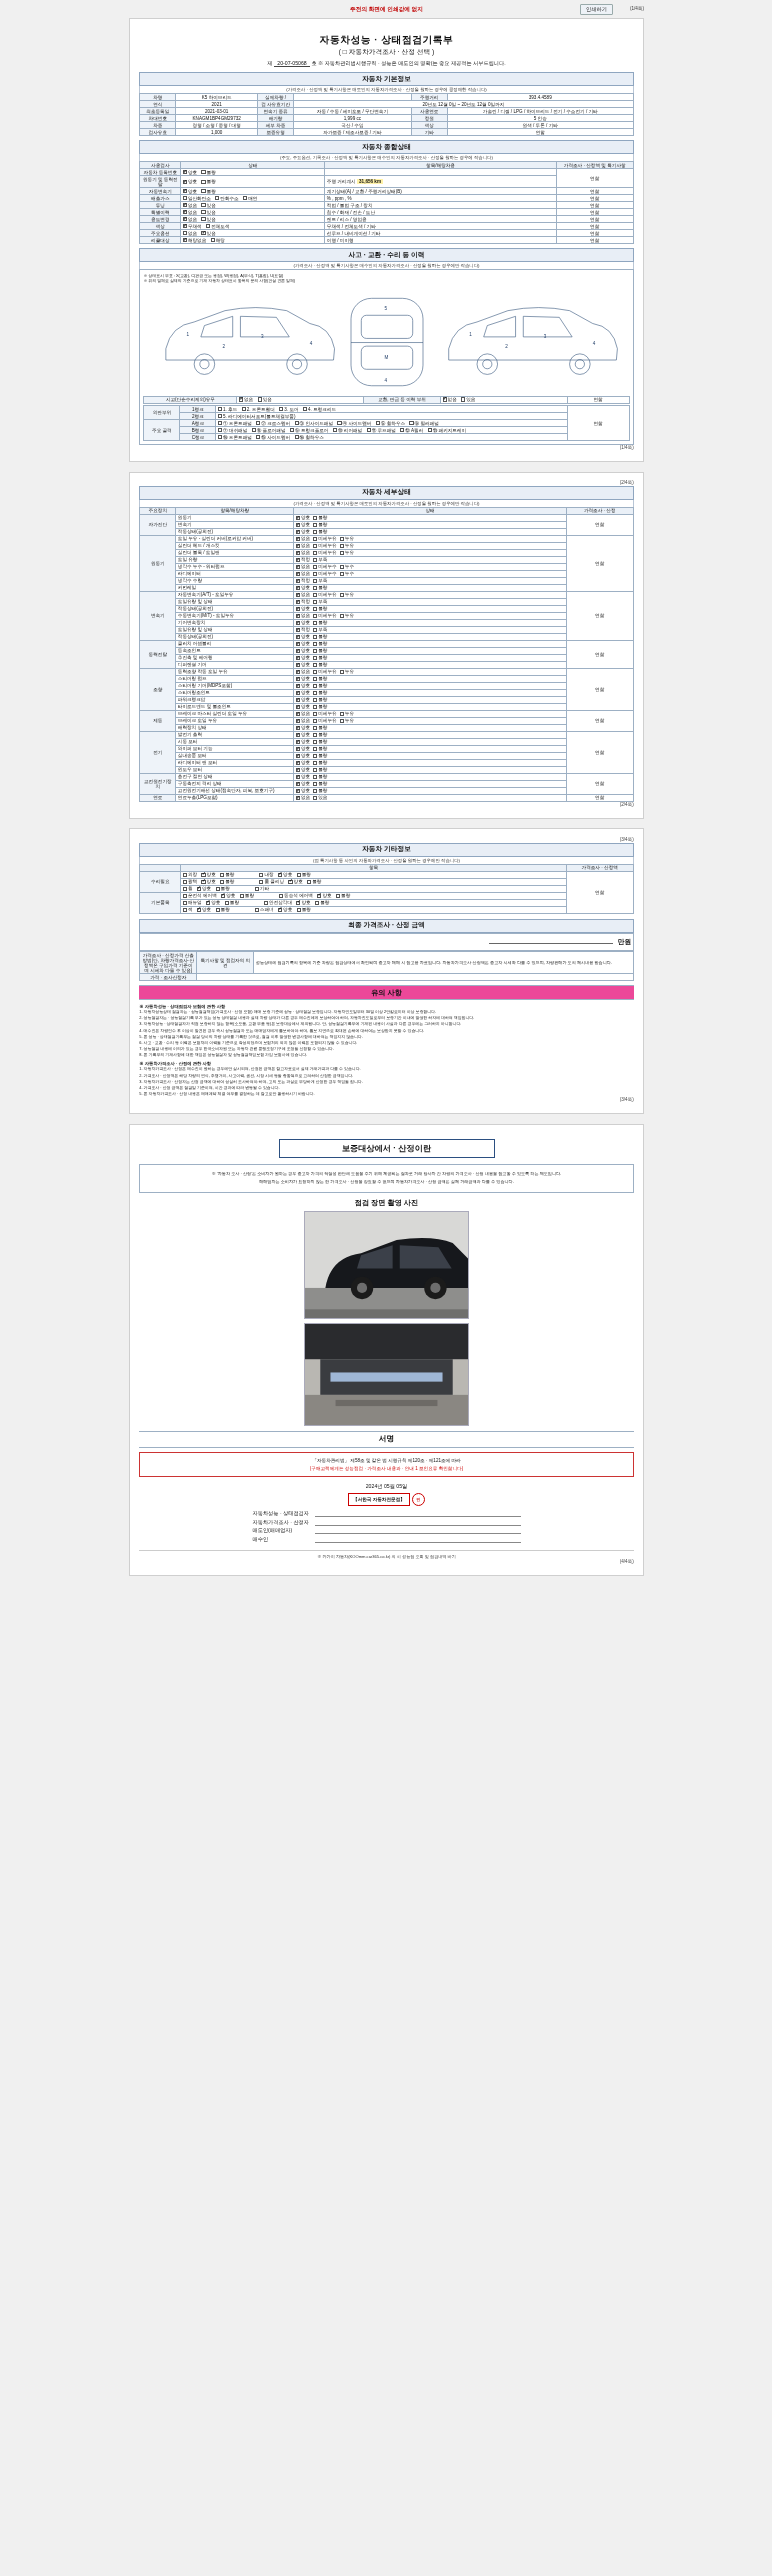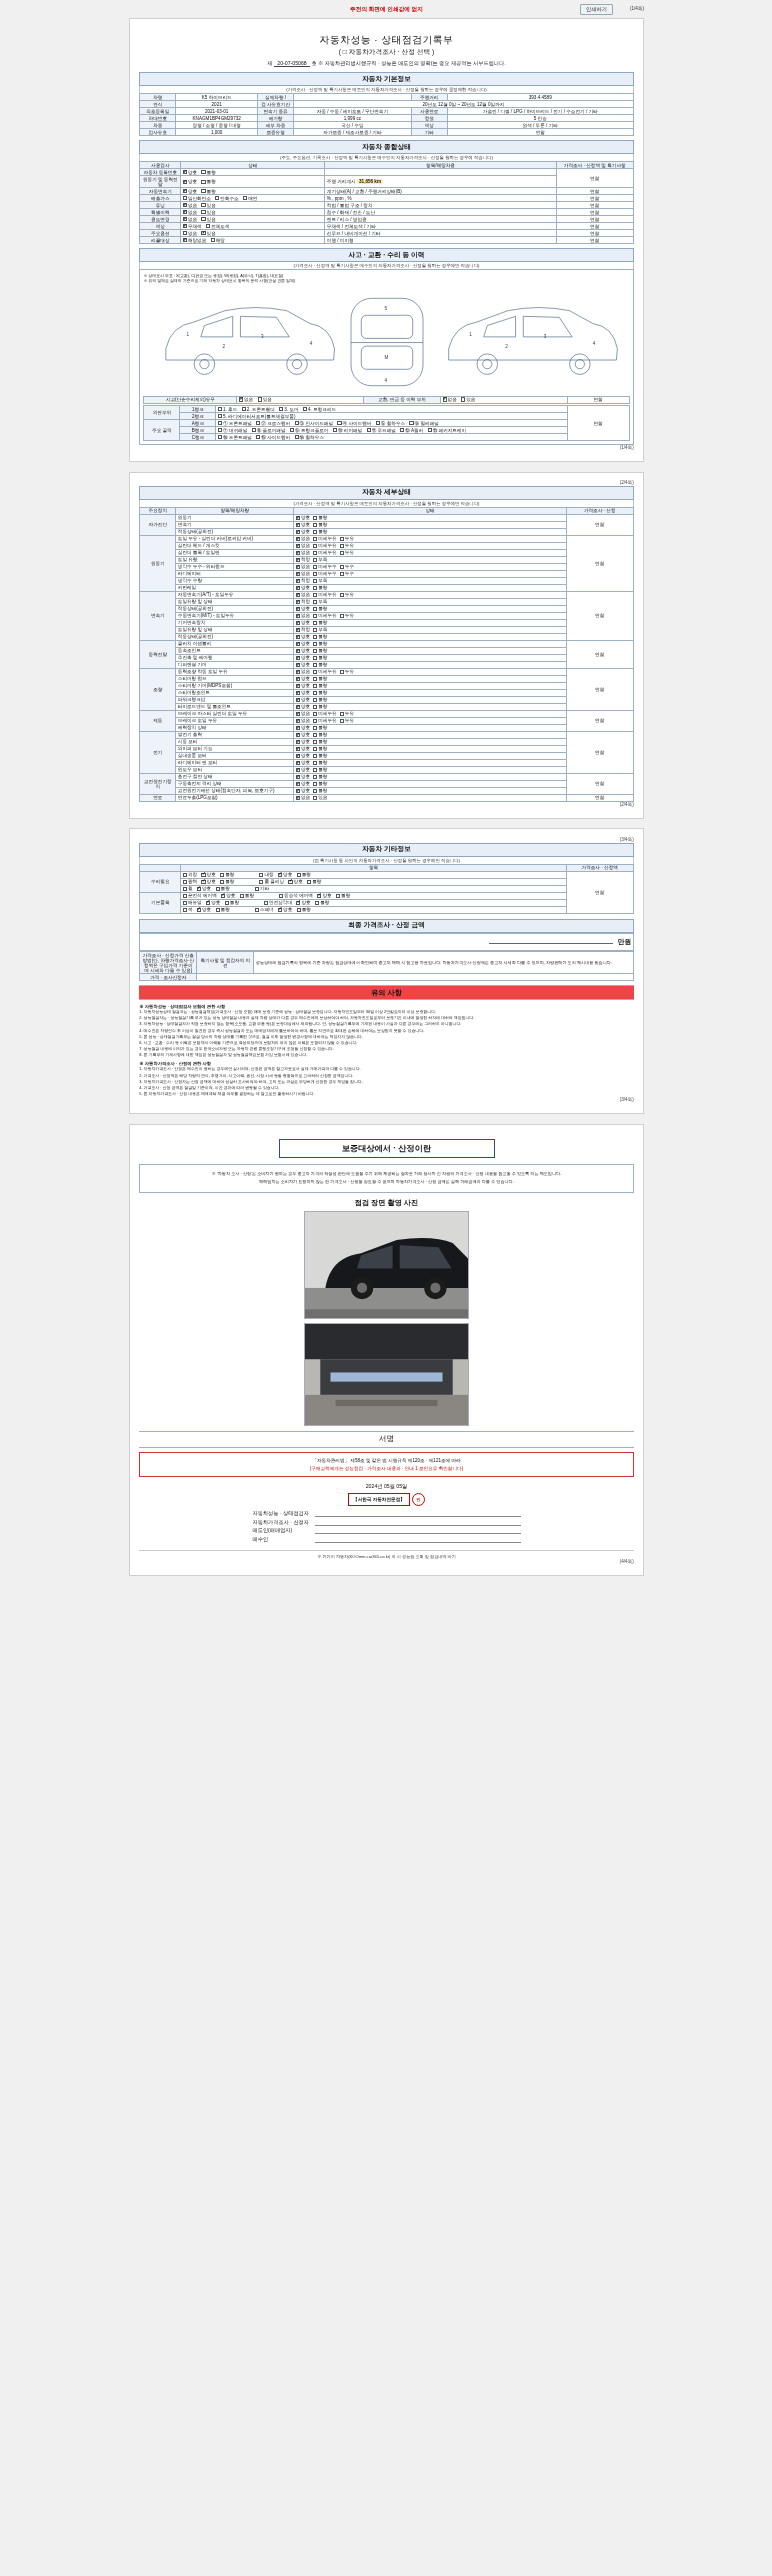--- a/index.html
+++ b/index.html
@@ -30,21 +30,21 @@
     height:11.3px;
   }
   .topbar .warn { color:#c00000; font-size:5.7px; font-weight:bold; }
   .topbar .printbtn {
     position:absolute; right:31px; top:0;
     border:0.5px solid #9aa; background:#eef2f7; padding:1px 5.2px; font-size:5.2px; border-radius:1px;
   }
   .topbar .pageno { position:absolute; right:0; top:1.5px; font-size:4.6px; color:#333; }
   .pnum { text-align:right; font-size:4.6px; color:#444; margin-bottom:1px;}
   h1.doc-title {
-    text-align:center; font-size:9.8px; font-weight:normal; margin:7.2px 0 1px 0; letter-spacing:0.5px;
+    text-align:center; font-size:9.8px; font-weight:bold; margin:7.2px 0 1px 0; letter-spacing:0.5px;
   }
   .doc-sub { text-align:center; font-size:6.7px; margin:0 0 3.1px 0; }
   .docnum { text-align:center; font-size:5.2px; margin:1px 0 5.2px 0; }
   .docnum .ul { display:inline-block; border-bottom:0.5px solid #444; min-width:36px; text-align:center;}
   .sec-title {
     background:#e8eef6; border:0.5px solid #8fa6c0; text-align:center; font-weight:bold;
     font-size:6.7px; padding:1.5px 0; margin:0;
   }
   .sec-note { text-align:center; font-size:4.4px; color:#333; padding:1px 0; border-left:0.5px solid #b9c6d6; border-right:0.5px solid #b9c6d6; }
   table.grid { border-collapse:collapse; width:100%; font-size:4.6px; }
@@ -57,26 +57,26 @@
   .rt { text-align:right; }
   .small { font-size:4.1px; }
   .tiny { font-size:3.9px; }
   .chkline { display:inline-block; margin-right:3.1px; white-space:nowrap; }
   .cb { display:inline-block; width:4.1px; height:4.1px; border:0.5px solid #555; margin-right:1px; vertical-align:-0.5px; background:#fff; position:relative;}
   .cb.on:after{ content:"✔"; position:absolute; left:-0.5px; top:-2.1px; font-size:4.6px; color:#111; }
   .val-ul { border-bottom:0.5px solid #666; display:inline-block; min-width:20.6px; text-align:center; }
   .hl { background:#fff2a8; font-weight:bold; padding:0 2.1px; }
   .cardiagram { border:0.5px solid #9db0c4; padding:3.1px; }
   .car-wrap { display:flex; justify-content:center; align-items:center; gap:3.1px; padding:3.1px 0 1px 0;}
-  .notice h3 { text-align:center; font-size:7.2px; margin:4.1px 0 3.1px 0; border-top:0.5px solid #9db0c4; border-bottom:0.5px solid #9db0c4; padding:1.5px 0; background:#ef4444;}
+  .notice h3 { text-align:center; font-size:7.2px; margin:4.1px 0 3.1px 0; border-top:0.5px solid #9db0c4; border-bottom:0.5px solid #9db0c4; padding:1.5px 0; background:#ec4899;}
   .notice p { font-size:3.9px; line-height:1.45; margin:0.5px 0; text-align:justify; }
   .notice .head { font-weight:bold; font-size:4.3px; margin-top:3.1px; }
   .photo-title { text-align:center; font-size:7.2px; font-weight:bold; margin:5.2px 0 3.1px 0; }
   .photo-box { border:0.5px solid #aab; background:#e9e9e9; margin:0 auto 4.1px auto; display:flex; align-items:center; justify-content:center; overflow:hidden;}
-  .sign-title { text-align:center; font-size:7.7px; font-weight:normal; border-top:0.5px solid #9db0c4; border-bottom:0.5px solid #9db0c4; padding:2.1px 0; margin:5.2px 0 4.1px 0;}
+  .sign-title { text-align:center; font-size:7.7px; font-weight:bold; border-top:0.5px solid #9db0c4; border-bottom:0.5px solid #9db0c4; padding:2.1px 0; margin:5.2px 0 4.1px 0;}
   .sign-warn { border:0.5px solid #c33; padding:4.1px; font-size:4.6px; text-align:center; line-height:1.7; }
   .sign-warn .red { color:#c00; }
   .date-line { text-align:center; font-size:5.2px; margin:5.2px 0 3.1px 0; }
   .company-line { text-align:center; font-size:6.2px; font-weight:bold; margin:3.1px 0; }
   .sign-rows { width:268px; margin:4.1px auto 0 auto; font-size:5.2px; }
   .sign-rows div { margin:1.5px 0; display:flex; }
   .sign-rows .k { width:62px; }
   .sign-rows .v { flex:1; border-bottom:0.5px solid #888; }
   .footer-note { text-align:center; font-size:4.1px; color:#333; margin-top:7.2px; border-top:0.5px solid #ccc; padding-top:2.6px;}
   .stamp { display:inline-block; width:13.4px; height:13.4px; border:1px solid #c00; border-radius:50%; color:#c00; font-size:4.1px; line-height:11.3px; text-align:center; }

